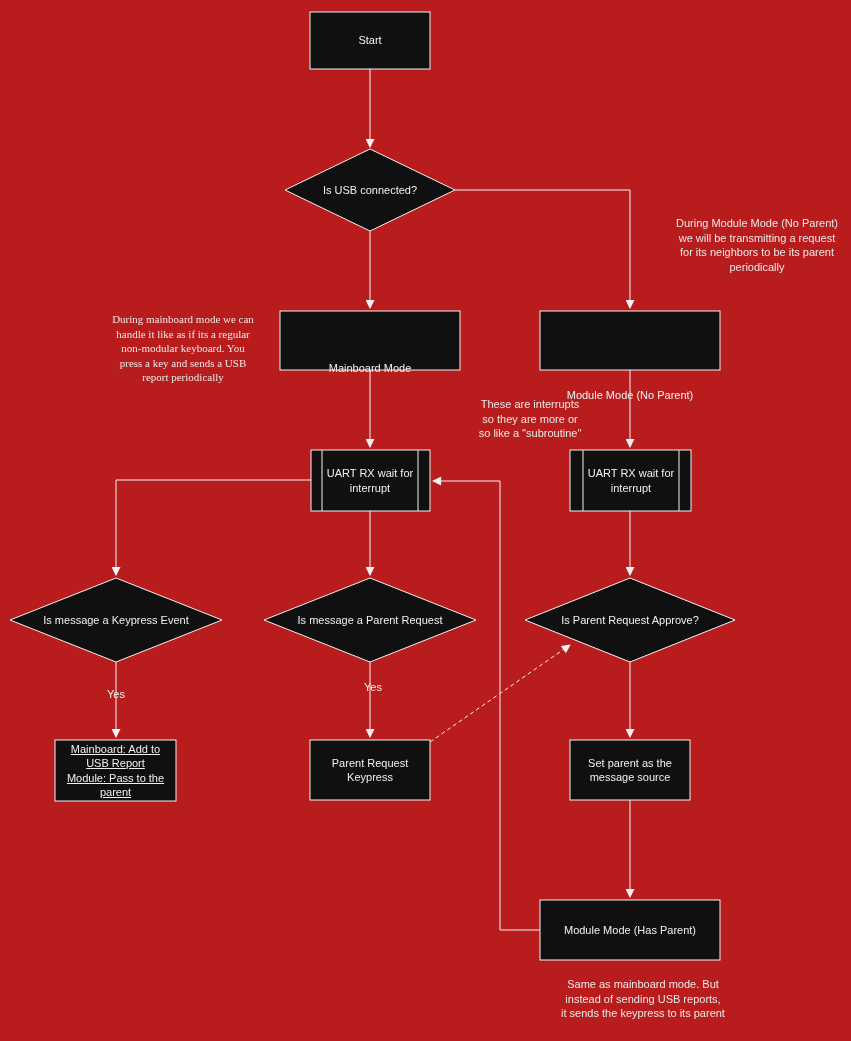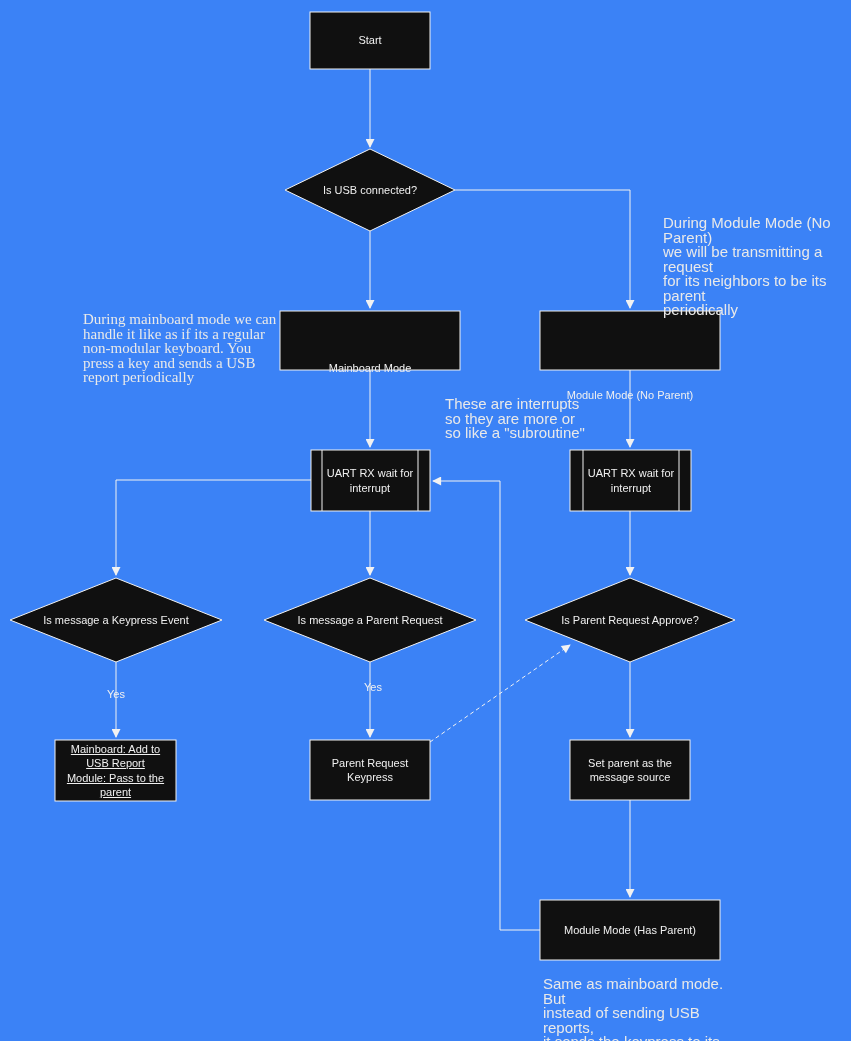--- a/index.html
+++ b/index.html
@@ -5,21 +5,21 @@
   html, body {
     margin: 0;
     padding: 0;
     background: #171717;
     font-family: "Liberation Sans", sans-serif;
   }
   .canvas {
     position: relative;
     width: 851px;
     height: 1041px;
-    background: #3b82f6;
+    background: #b91c1c;
     overflow: hidden;
   }
   .diagram-svg {
     position: absolute;
     left: 0; top: 0;
     width: 851px;
     height: 1041px;
   }
   .shape {
     fill: #101010;
@@ -53,24 +53,24 @@
   .edge-label {
     position: absolute;
     text-align: center;
     color: #f0f0f0;
     font-size: 11px;
     line-height: 13px;
   }
   .note {
     position: absolute;
     color: #e9e9e9;
-    font-size: 15px;
+    font-size: 11px;
     line-height: 14.5px;
     white-space: pre-line;
-    text-align: left;
+    text-align: center;
   }
 </style>
 </head>
 <body>
 
 <div class="canvas">
 
   <svg class="diagram-svg" viewBox="0 0 851 1041" xmlns="http://www.w3.org/2000/svg">
     <defs>
       <marker id="arrow" viewBox="0 0 10 10" refX="9" refY="5" markerWidth="11" markerHeight="9" orient="auto-start-reverse">

